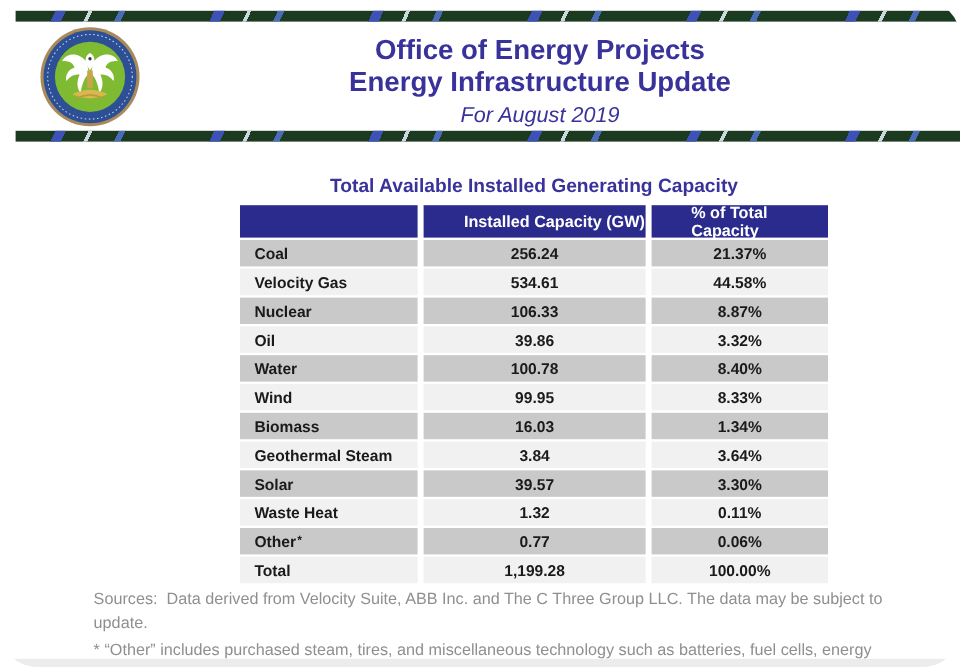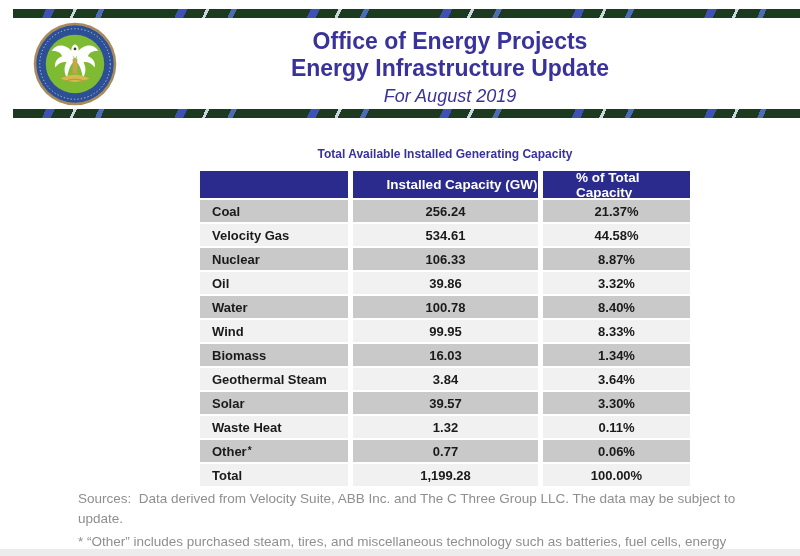--- a/index.html
+++ b/index.html
@@ -7,20 +7,21 @@
     --header-bg:#2B2B8E;
     --row-gray:#C9C9C9;
     --row-light:#F1F1F1;
     --band-green:#1B3A20;
     --note-gray:#8F8F8F;
   }
   html,body{margin:0;padding:0;background:#fff;}
   .page{
     position:relative;width:800px;height:556px;background:#fff;overflow:hidden;
     font-family:"Liberation Sans","DejaVu Sans",sans-serif;
+    border-radius:31px;
   }
   
   .band{
     position:absolute;left:13px;right:0;height:9px;
     background-color:var(--band-green);
     background-image:repeating-linear-gradient(115deg,
       rgba(0,0,0,0) 0px, rgba(0,0,0,0) 30px,
       rgba(63,82,190,0.95) 30px, rgba(63,82,190,0.95) 38px,
       rgba(0,0,0,0) 38px, rgba(0,0,0,0) 55px,
       rgba(223,233,244,0.9) 55px, rgba(223,233,244,0.9) 58px,
@@ -32,21 +33,21 @@
   .band.bottom{top:109px;}
   .logo{position:absolute;left:32px;top:21px;width:86px;height:86px;}
   .title-block{
     position:absolute;left:120px;width:660px;top:28px;text-align:center;
     color:var(--indigo);
   }
   .title-line{font-size:23px;font-weight:bold;line-height:27px;}
   .subtitle{font-size:18px;font-style:italic;font-weight:500;line-height:24px;margin-top:2px;}
   .table-title{
     position:absolute;left:200px;width:490px;top:147px;text-align:center;
-    color:var(--indigo);font-size:12px;font-weight:bold;
+    color:var(--indigo);font-size:16px;font-weight:bold;
   }
   .cap-table{
     position:absolute;left:200px;top:171px;width:490px;
     display:grid;grid-template-columns:148px 185px 147px;
     column-gap:5px;row-gap:2px;
   }
   .th{
     background:var(--header-bg);color:#fff;font-weight:bold;font-size:13.5px;
     height:27px;display:flex;align-items:center;justify-content:center;padding-left:33px;
   }

